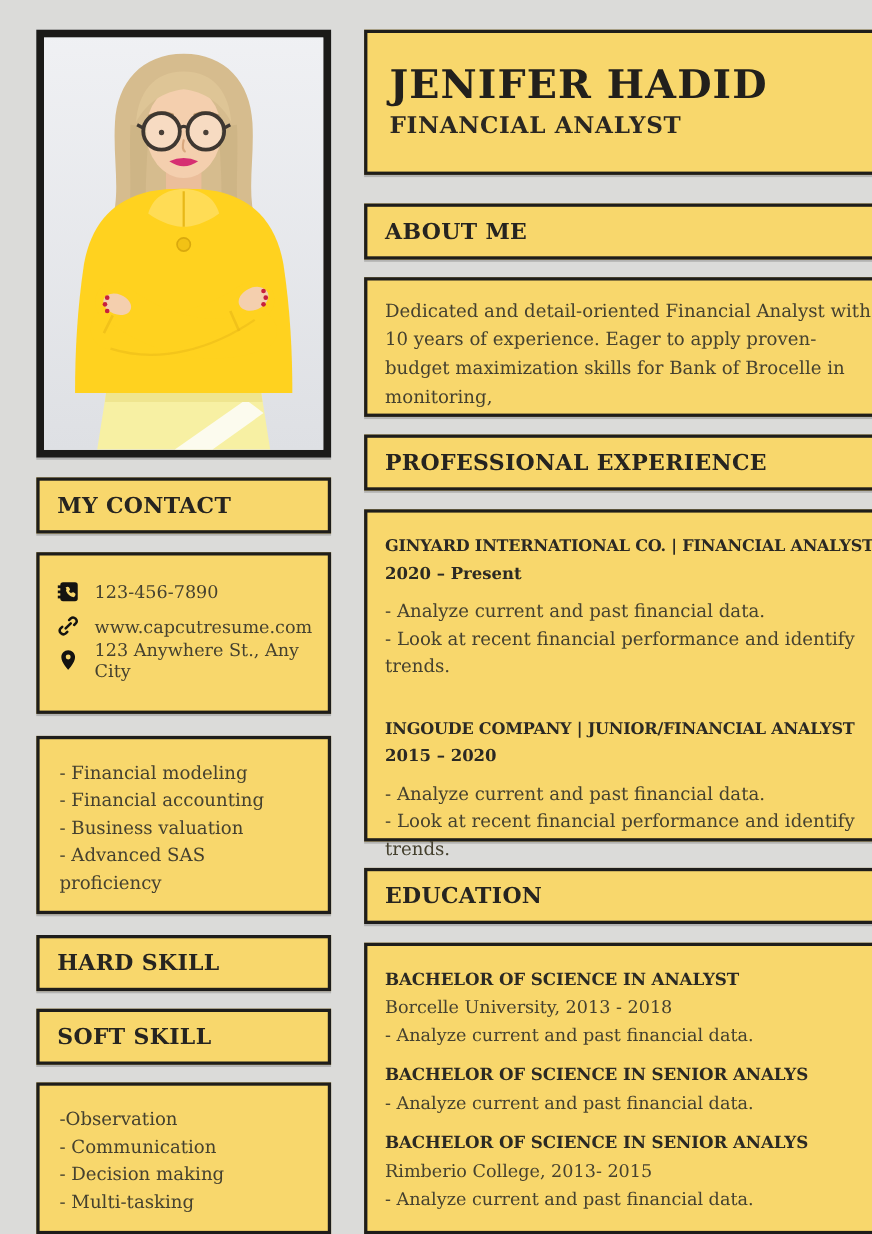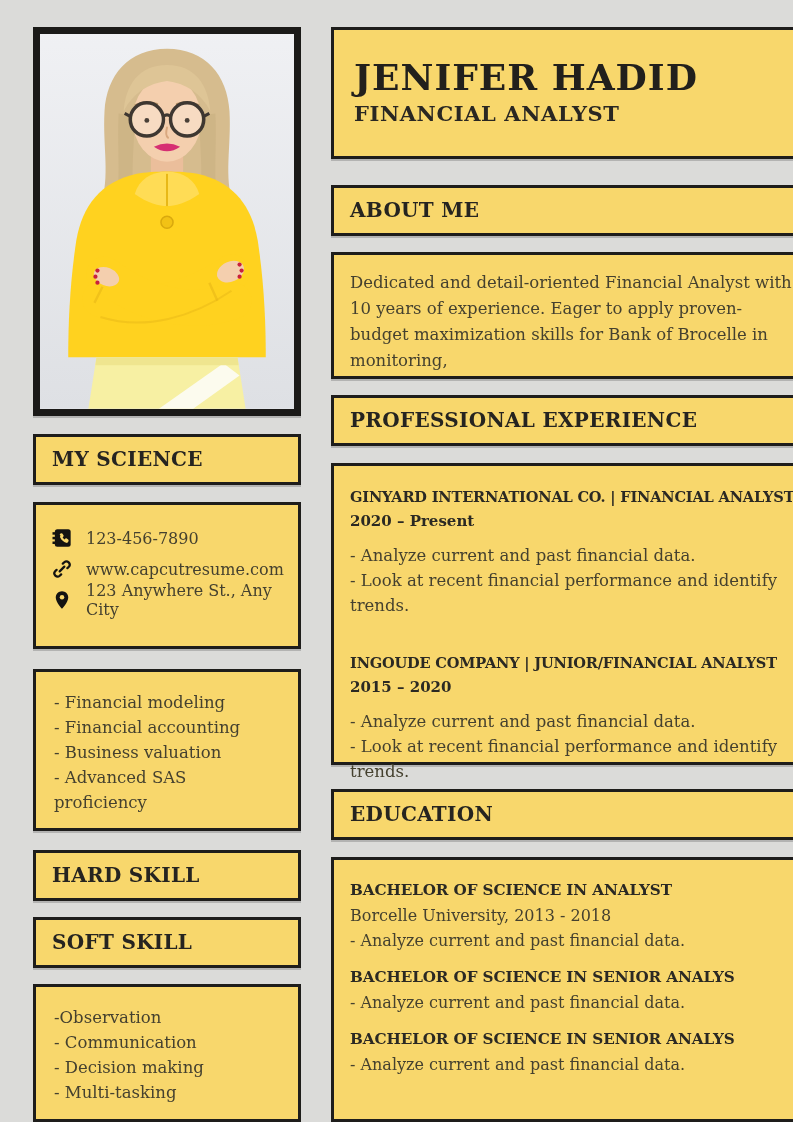--- a/index.html
+++ b/index.html
@@ -176,21 +176,21 @@
         <ellipse cx="66" cy="252" rx="13" ry="9" fill="#F4CFAE" transform="rotate(22 66 252)"></ellipse>
         <circle cx="57" cy="246" r="2.1" fill="#C8203C"></circle>
         <circle cx="55" cy="252" r="2.1" fill="#C8203C"></circle>
         <circle cx="57" cy="258" r="2.1" fill="#C8203C"></circle>
 
         <path d="M168 258 L176 276 M62 262 L54 278" stroke="#E8B817" stroke-width="2.4" opacity=".6"></path>
       </svg>
     </div>
 
     <div class="box title-box contact-title">
-      <span>MY SCIENCE</span>
+      <span>MY CONTACT</span>
     </div>
 
     <div class="box content-box contact-box">
       <div class="contact-row">
         <span class="contact-icon">
           <svg viewBox="0 0 24 24">
               <rect x="3.4" y="1.6" width="19" height="20.8" rx="3" fill="#141311"></rect>
               <rect x="0.6" y="5" width="4.2" height="3" fill="#141311"></rect>
               <rect x="0.6" y="10.6" width="4.2" height="3" fill="#141311"></rect>
               <rect x="0.6" y="16.2" width="4.2" height="3" fill="#141311"></rect>
@@ -282,18 +282,19 @@
         <div class="school-degree">BACHELOR OF SCIENCE IN ANALYST</div>
         <div class="school-name">Borcelle University, 2013 - 2018</div>
         <div class="school-bullet">- Analyze current and past financial data.</div>
       </div>
       <div class="school">
         <div class="school-degree">BACHELOR OF SCIENCE IN SENIOR ANALYS</div>
         <div class="school-bullet">- Analyze current and past financial data.</div>
       </div>
       <div class="school">
         <div class="school-degree">BACHELOR OF SCIENCE IN SENIOR ANALYS</div>
+        <div class="school-name">Rimberio College, 2013- 2015</div>
         <div class="school-bullet">- Analyze current and past financial data.</div>
       </div>
     </div>
 
   </div>
 </div>
 
 </body></html>

